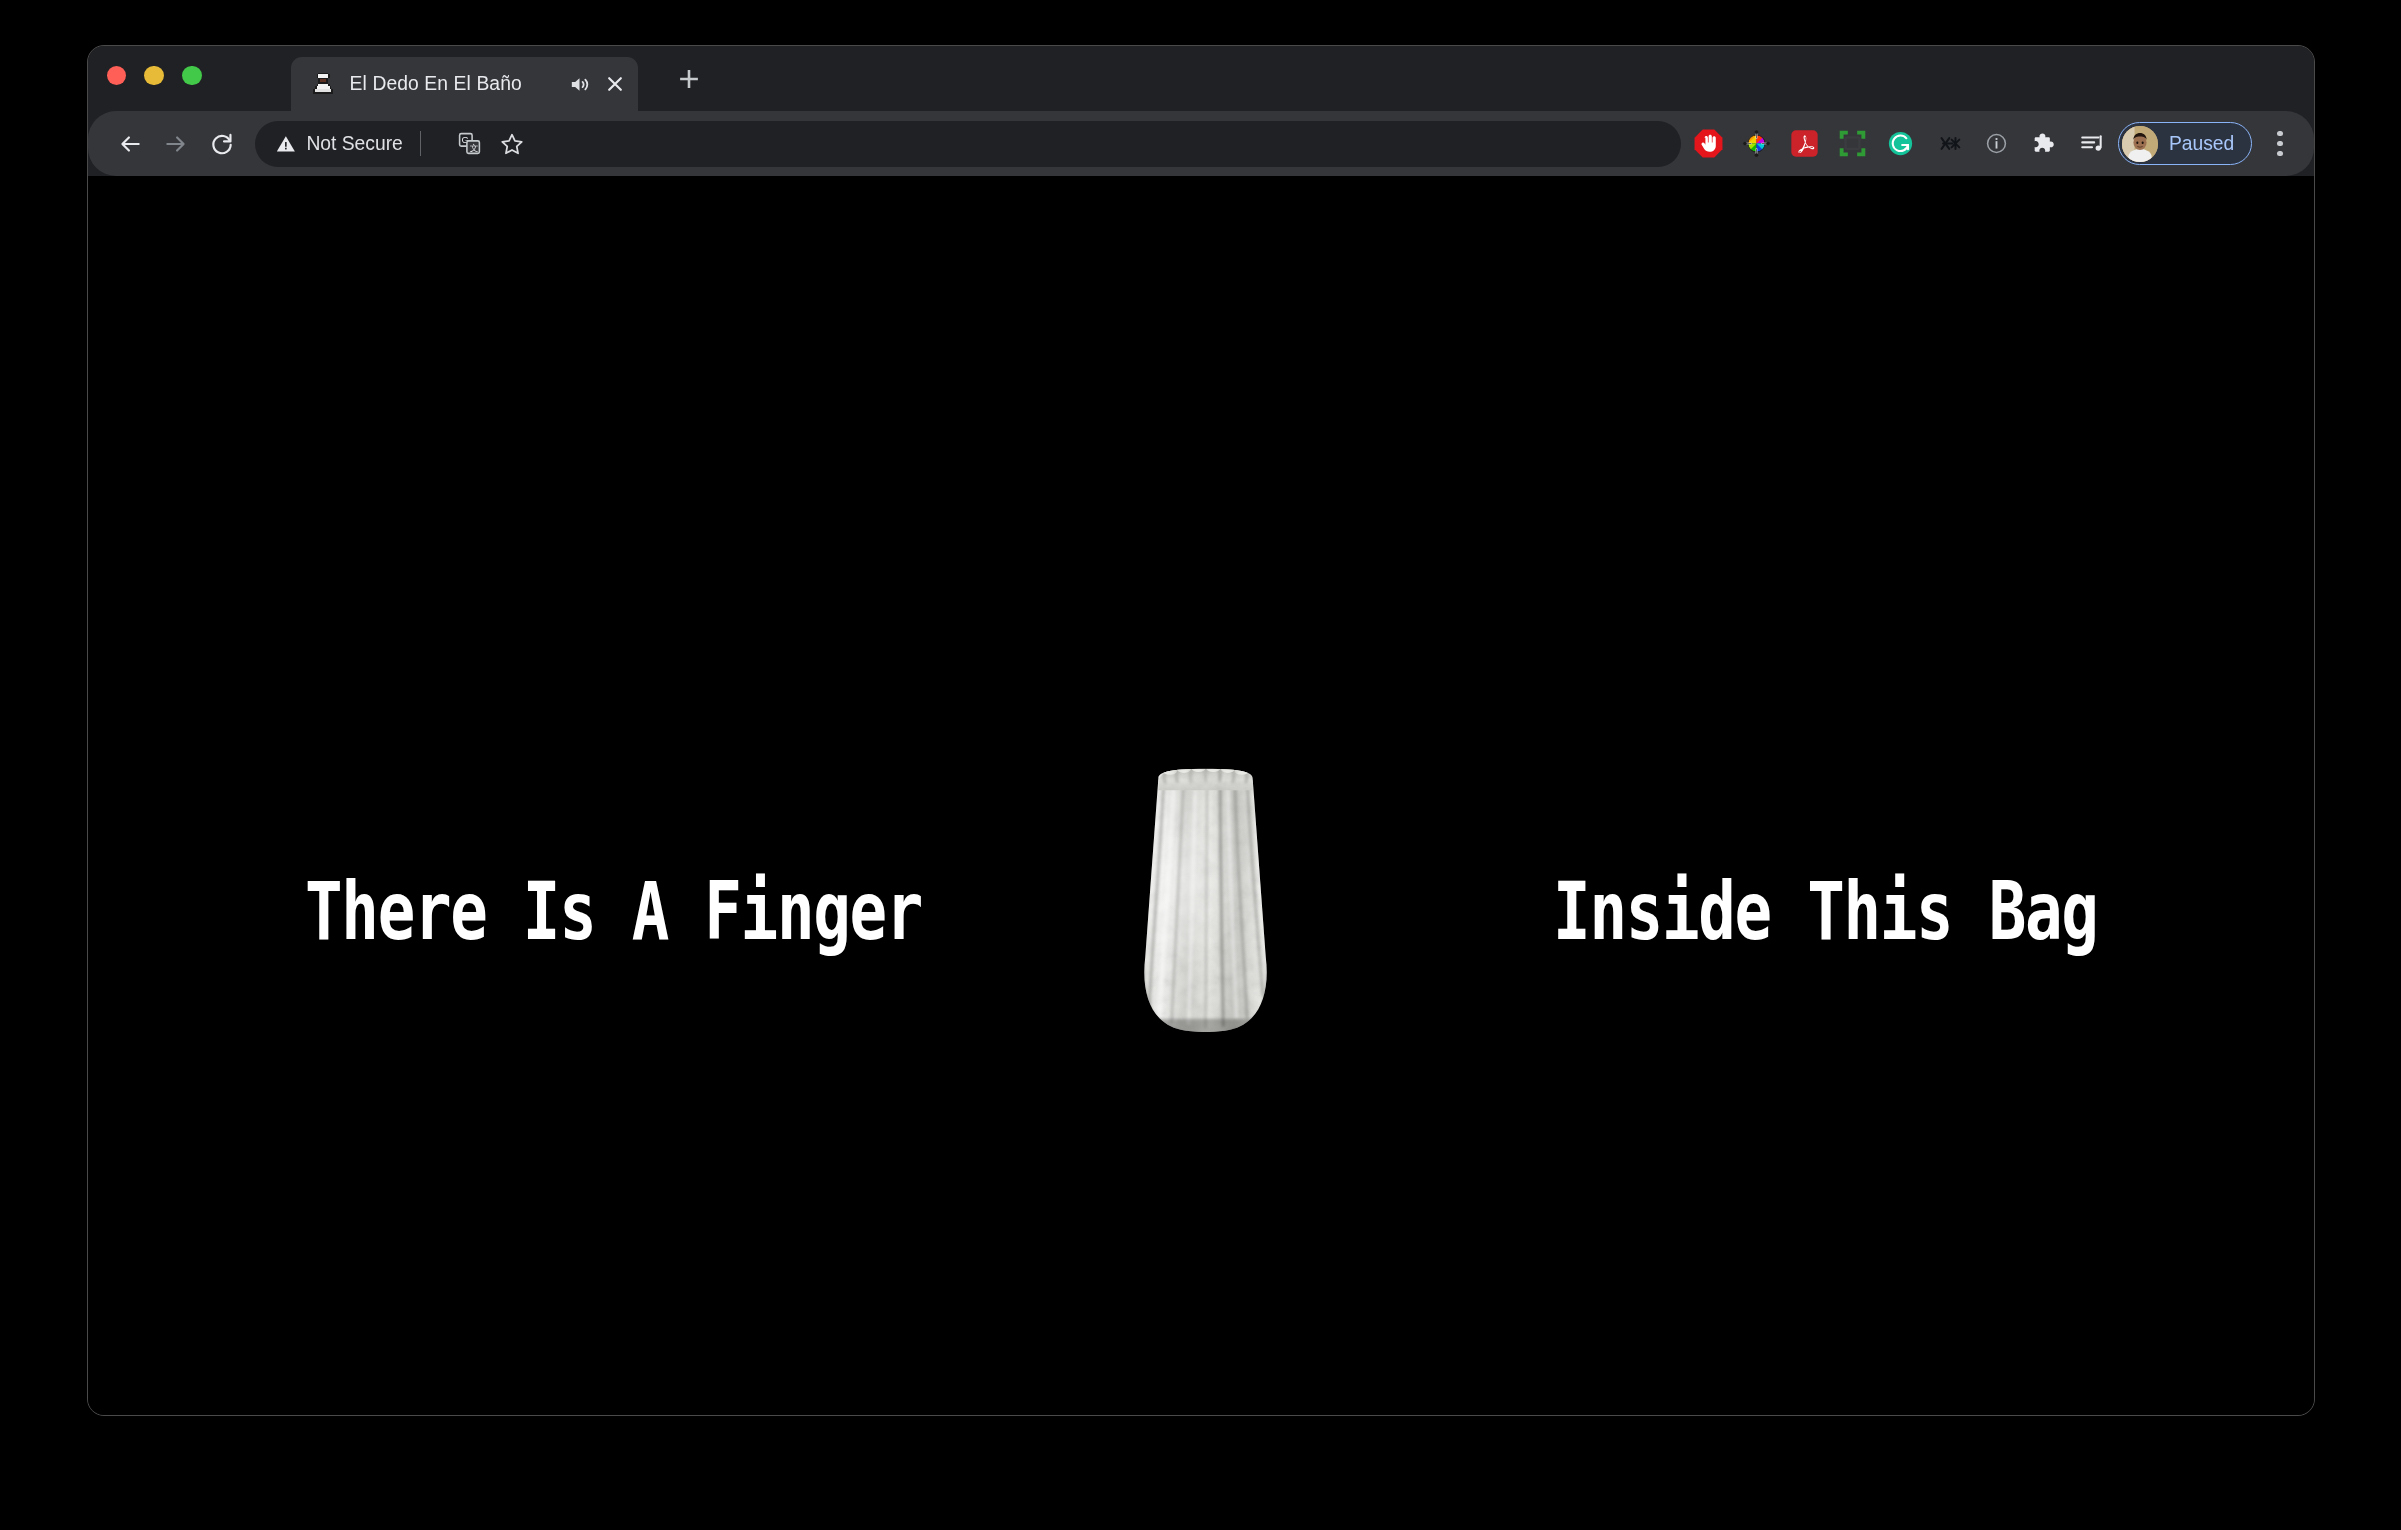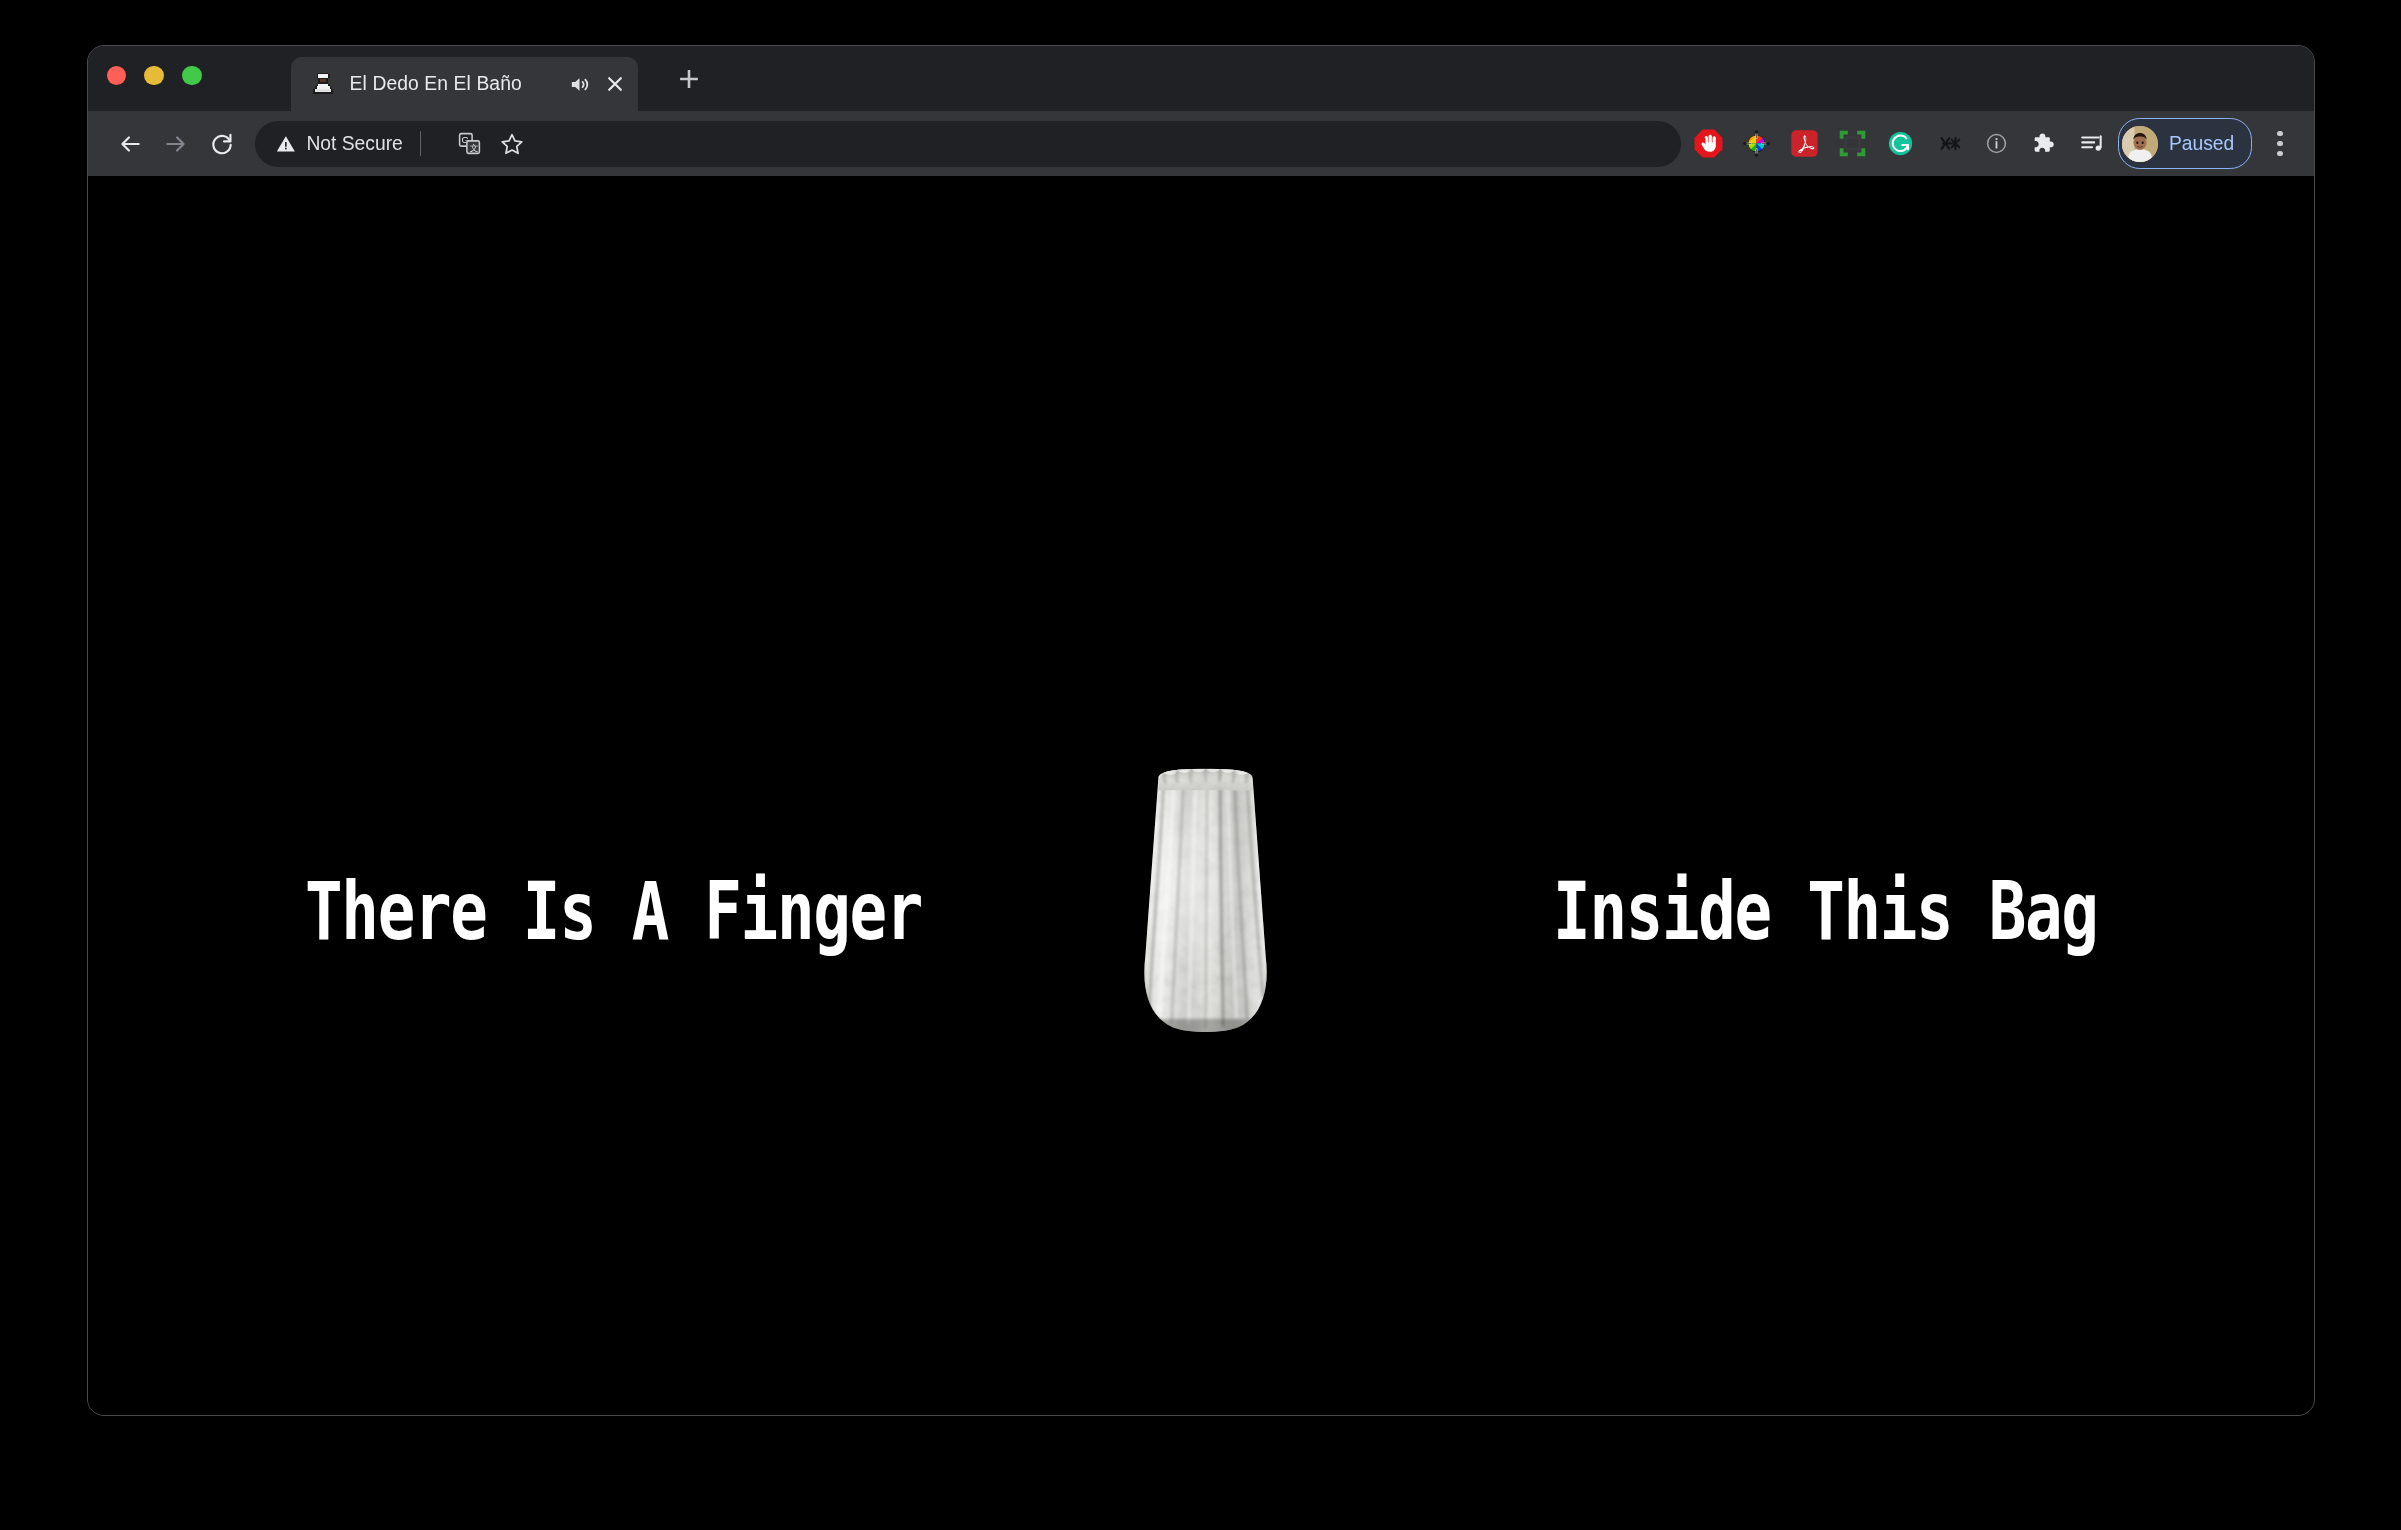--- a/index.html
+++ b/index.html
@@ -125,20 +125,21 @@
 
   
   #toolbar {
     height: 65px;
     background: #35363a;
     flex: 0 0 auto;
     display: flex;
     align-items: center;
     padding: 0 14px 0 18.6px;
     position: relative;
+    border-radius: 28px;
   }
 
   .nav-btn {
     width: 46px; height: 46px;
     display: flex;
     align-items: center;
     justify-content: center;
     border-radius: 50%;
     flex: 0 0 auto;
   }
@@ -212,21 +213,21 @@
     width: 32.5px; height: 32.5px;
     display: flex;
     align-items: center;
     justify-content: center;
     flex: 0 0 auto;
   }
 
   #profile-pill {
     display: flex;
     align-items: center;
-    height: 51px;
+    height: 43px;
     border: 1.5px solid #8ab4f8;
     border-radius: 21.7px;
     padding: 0 17px 0 3.1px;
     margin-left: 9.3px;
     background: #2c3340;
     flex: 0 0 auto;
     gap: 10.8px;
   }
   #profile-avatar {
     width: 36px; height: 36px;

